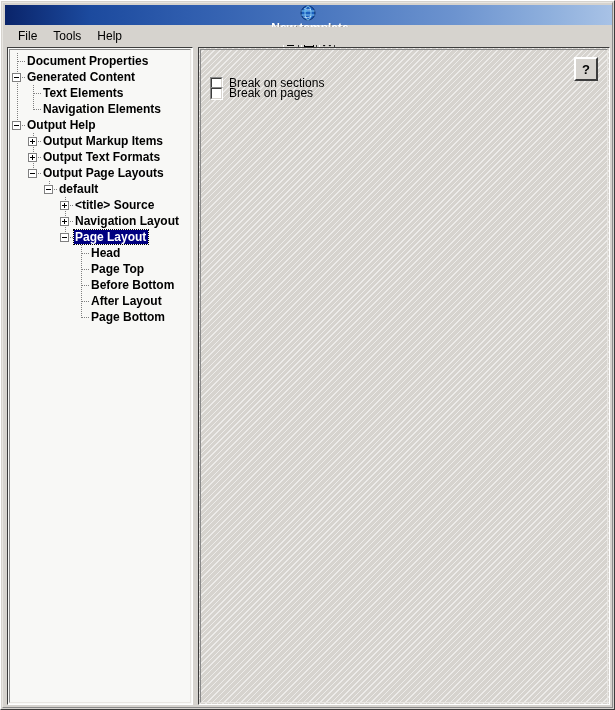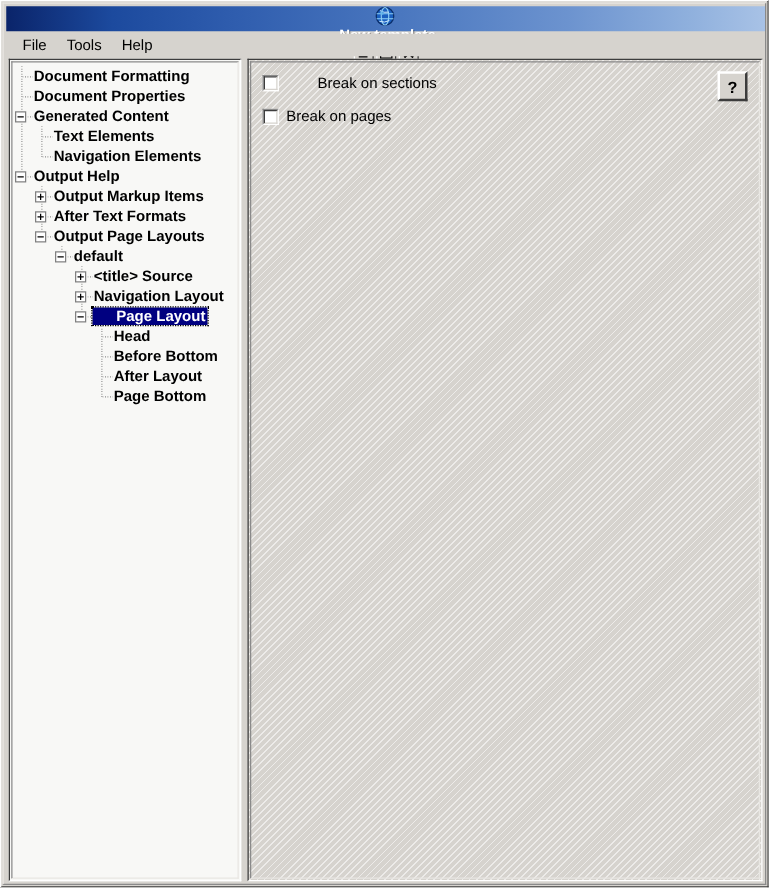--- a/index.html
+++ b/index.html
@@ -244,21 +244,21 @@
     color: #000000;
     line-height: 14px;
     padding: 0 2px 0 1px;
     white-space: nowrap;
   }
   .tree-row.selected .node-label {
     background: #000080;
     color: #ffffff;
     outline: 1px dotted #000000;
     outline-offset: 0px;
-    padding: 0 2px 0 19px;
+    padding: 0 2px 0 1px;
   }
 
   
   .detail-panel {
     flex: 1 1 auto;
     margin-left: 5px;
     height: 100%;
     box-sizing: border-box;
     background-color: #d6d3ce;
     background-image:
@@ -281,21 +281,21 @@
     border-bottom: 1px solid #e8e6e2;
     box-sizing: border-box;
     overflow: hidden;
   }
   .check-row {
     position: absolute;
     display: flex;
     align-items: center;
     left: 9px;
   }
-  .check-row.r1 { top: 9px; gap: 25px; }
+  .check-row.r1 { top: 26px; }
   .check-row.r2 { top: 36px; justify-content: center; }
   .checkbox {
     width: 13px; height: 13px;
     flex: 0 0 13px;
     box-sizing: border-box;
     background: #ffffff;
     border-top: 1px solid #8a8a8a;
     border-left: 1px solid #8a8a8a;
     border-right: 1px solid #ffffff;
     border-bottom: 1px solid #ffffff;
@@ -393,27 +393,20 @@
 
   <div class="split-area">
 
     <div class="tree-panel">
       <div class="tree-panel-inner" id="tree-host">
             <div class="tree-row">
               <span class="hook">
                 <span class="v through"></span>
                 <span class="h"></span>
               </span>
-              <span class="node-label">Document Formatting</span>
-            </div>
-            <div class="tree-row">
-              <span class="hook">
-                <span class="v through"></span>
-                <span class="h"></span>
-              </span>
               <span class="node-label">Document Properties</span>
             </div>
             <div class="tree-row">
               <span class="hook">
                 <span class="v through"></span>
                 <span class="expander">
                   <span class="hbar"></span>
                 </span>
                 <span class="hstub"></span>
               </span>
@@ -460,21 +453,21 @@
             <div class="tree-row">
               <span class="rail"></span>
               <span class="hook">
                 <span class="v through"></span>
                 <span class="expander">
                   <span class="hbar"></span>
                   <span class="vbar"></span>
                 </span>
                 <span class="hstub"></span>
               </span>
-              <span class="node-label">After Text Formats</span>
+              <span class="node-label">Output Text Formats</span>
             </div>
             <div class="tree-row">
               <span class="rail"></span>
               <span class="hook">
                 <span class="v half"></span>
                 <span class="expander">
                   <span class="hbar"></span>
                 </span>
                 <span class="hstub"></span>
               </span>
@@ -536,20 +529,31 @@
             <div class="tree-row">
               <span class="rail"></span>
               <span class="rail"></span>
               <span class="rail"></span>
               <span class="rail"></span>
               <span class="hook">
                 <span class="v through"></span>
                 <span class="h"></span>
               </span>
               <span class="node-label">Head</span>
+            </div>
+            <div class="tree-row">
+              <span class="rail"></span>
+              <span class="rail"></span>
+              <span class="rail"></span>
+              <span class="rail"></span>
+              <span class="hook">
+                <span class="v through"></span>
+                <span class="h"></span>
+              </span>
+              <span class="node-label">Page Top</span>
             </div>
             <div class="tree-row">
               <span class="rail"></span>
               <span class="rail"></span>
               <span class="rail"></span>
               <span class="rail"></span>
               <span class="hook">
                 <span class="v through"></span>
                 <span class="h"></span>
               </span>

